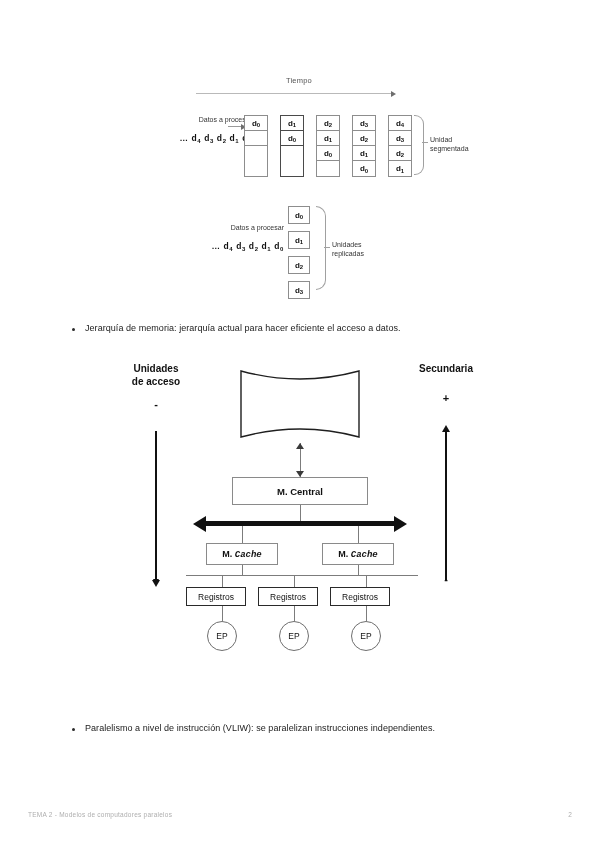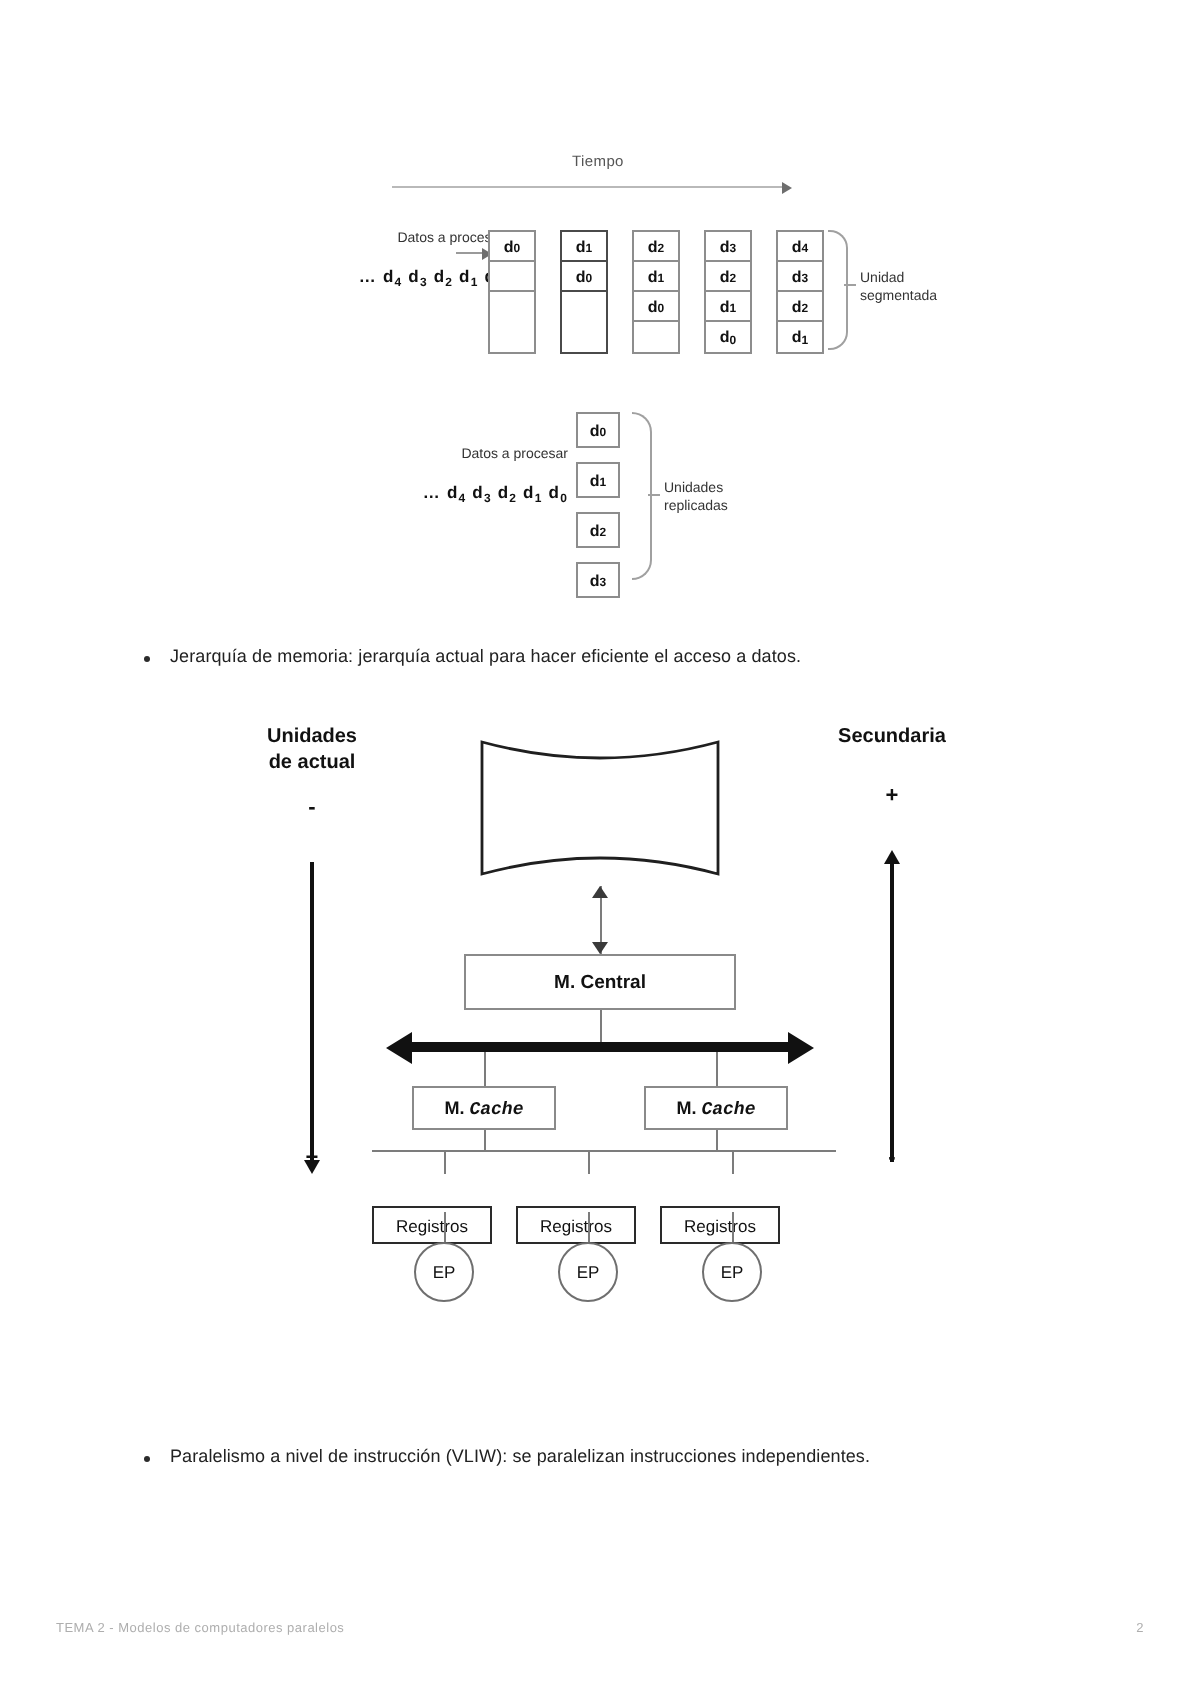--- a/index.html
+++ b/index.html
@@ -260,21 +260,21 @@
     width: 136px; height: 28px;
     font-size: 9.5px; font-weight: bold;
   }
   .hbox.cache {
     top: 188px;
     width: 72px; height: 22px;
     font-size: 9px; font-weight: bold;
   }
   .hbox.cache em { font-style: italic; font-family: Liberation Mono, monospace; }
   .hbox.reg {
-    top: 248px;
+    top: 232px;
     width: 60px; height: 19px;
     font-size: 8.5px;
     border: 1.4px solid #2a2a2a;
   }
   .ep-circle {
     position: absolute;
     top: 266px;
     width: 30px; height: 30px;
     border: 1px solid #6f6f6f;
     border-radius: 50%;
@@ -431,21 +431,21 @@
 
   <div class="bullet-row" style="top:322px; width:470px;">
     <span class="bullet-dot"></span>
     <span class="bullet-text">Jerarquía de memoria: jerarquía actual para hacer eficiente el acceso a datos.</span>
   </div>
 
   <div id="memory-hierarchy">
 
     <div class="side-title" style="left:108px; top:8px; width:96px;">
       <div>Unidades</div>
-      <div>de actual</div>
+      <div>de acceso</div>
     </div>
     <div class="side-sign" style="left:146px; top:43px;">-</div>
     <div class="v-arrow down" style="left:155px; top:76px; height:150px;"></div>
     <div class="side-sign" style="left:146px; top:218px;">+</div>
 
     <div class="side-title" style="left:398px; top:8px; width:96px;">Secundaria</div>
     <div class="side-sign" style="left:436px; top:37px;">+</div>
     <div class="v-arrow up" style="left:445px; top:76px; height:150px;"></div>
     <div class="side-sign" style="left:436px; top:218px;">-</div>
 

